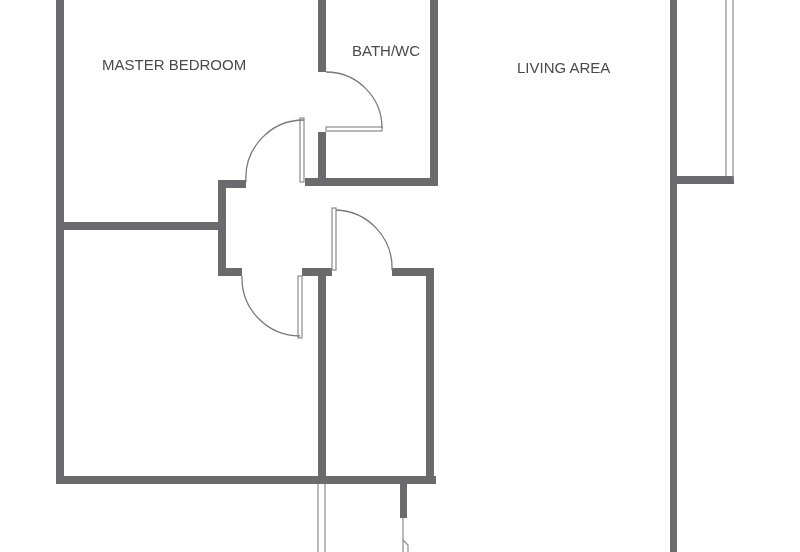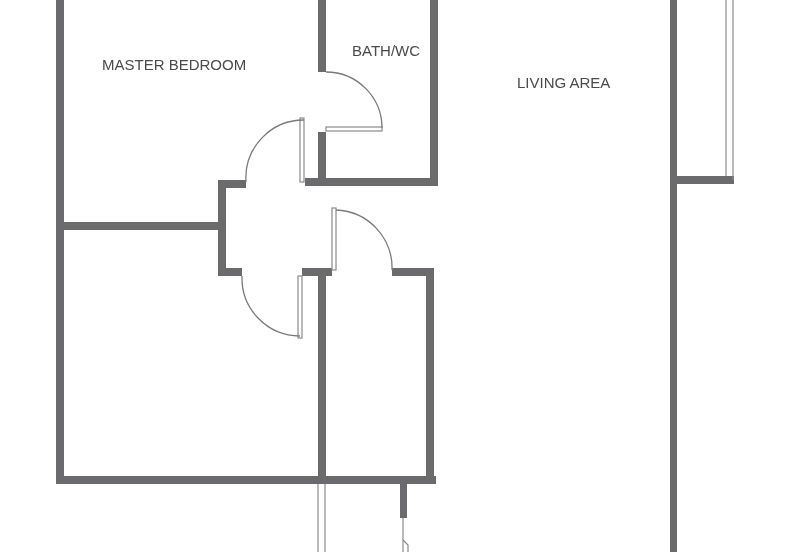--- a/index.html
+++ b/index.html
@@ -69,13 +69,13 @@
   </g>
 
   <g>
     <rect class="thin" x="332" y="208" width="4" height="62"></rect>
     <path class="arc" d="M336 210 A58 58 0 0 1 392 270"></path>
   </g>
 </svg>
 
 <div class="label" style="left:102px; top:56px;">MASTER BEDROOM</div>
 <div class="label" style="left:338px; top:42px;margin-left:14px;">BATH/WC</div>
-<div class="label" style="left:517px; top:74px;">LIVING AREA</div>
+<div class="label" style="left:517px; top:59px;">LIVING AREA</div>
 
 </body></html>

